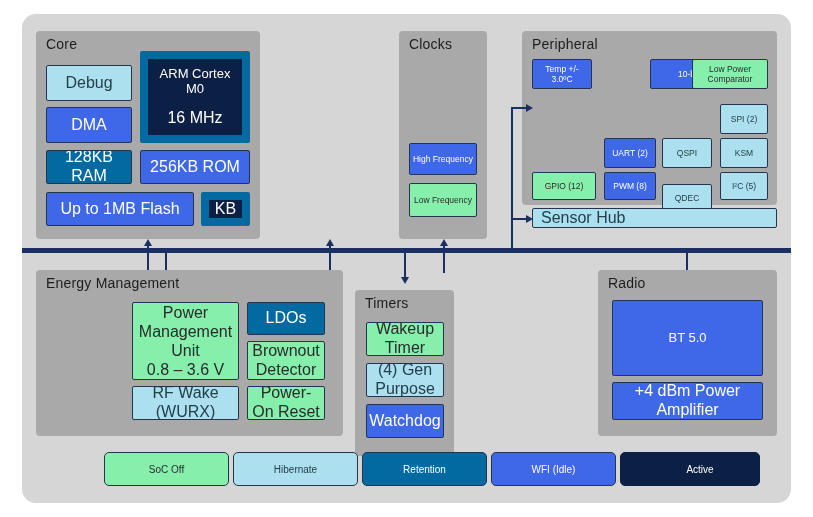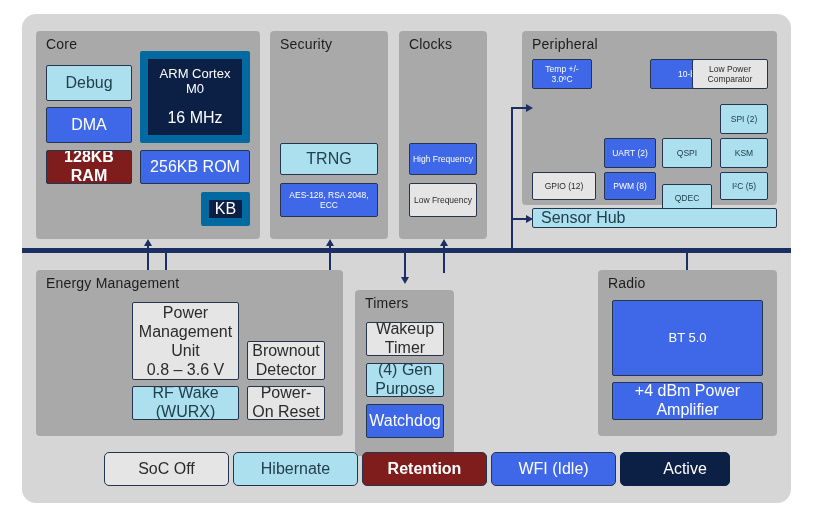--- a/index.html
+++ b/index.html
@@ -20,23 +20,23 @@
   
   .blk{
     position:absolute;box-sizing:border-box;display:flex;align-items:center;
     justify-content:center;text-align:center;border:1px solid #26354f;
     border-radius:2px;font-size:10px;line-height:1.18;padding:1px 2px;
     overflow:hidden;
   }
   .blk span{display:block;width:100%;}
 
   
-  .s-off      {background:#e5e5e5;color:#2b2b2b;}
+  .s-off      {background:#86efac;color:#2b2b2b;}
   .s-hibernate{background:#ade0ee;color:#22404c;}
-  .s-retention{background:#7f1d1d;color:#ffffff;font-weight:bold;}
+  .s-retention{background:#0369a1;color:#ffffff;}
   .s-wfi      {background:#3f68e8;color:#ffffff;}
   .s-active   {background:#0c1f44;color:#ffffff;border:8px solid #0369a1;}
 
   .big{font-size:13px;}
   .mid{font-size:16px;}
   .sm {font-size:8.5px;}
 
   .left-align{justify-content:flex-start;text-align:left;padding-left:8px;}
 
   
@@ -58,21 +58,21 @@
     position:absolute;right:0;top:0;width:0;height:0;
     border-top:4px solid transparent;border-bottom:4px solid transparent;
     border-left:7px solid #1b2f62;
   }
   .riser{position:absolute;width:2px;background:#1b2f62;}
 
   
   .legend-item{
     position:absolute;height:34px;box-sizing:border-box;display:flex;
     align-items:center;justify-content:center;border-radius:5px;
-    border:1px solid #26354f;font-size:16px;
+    border:1px solid #26354f;font-size:10px;
   }
 </style>
 </head>
 <body>
 
 <div id="chip">
 
   <div class="group" style="left:14px;top:17px;width:224px;height:208px;">
     <div class="group-title">Core</div>
 
@@ -82,31 +82,25 @@
 
     <div class="blk s-active" style="left:104px;top:20px;width:110px;height:92px;flex-direction:column;justify-content:space-around;">
       <span class="big">ARM Cortex M0</span>
       <span class="mid">16 MHz</span>
     </div>
 
     <div class="blk s-retention mid" style="left:10px;top:119px;width:86px;height:34px;">128KB RAM</div>
 
     <div class="blk s-wfi mid" style="left:104px;top:119px;width:110px;height:34px;">256KB ROM</div>
 
+    <div class="blk s-wfi mid" style="left:10px;top:161px;width:148px;height:34px;">Up to 1MB Flash</div>
 
     <div class="blk s-active mid" style="left:165px;top:161px;width:49px;height:34px;">4 KB OTP</div>
   </div>
 
-  <div class="group" style="left:248px;top:17px;width:118px;height:208px;">
-    <div class="group-title">Security</div>
-
-    <div class="blk s-hibernate mid" style="left:10px;top:112px;width:98px;height:32px;">TRNG</div>
-
-    <div class="blk s-wfi sm" style="left:10px;top:152px;width:98px;height:34px;">AES-128, RSA 2048, ECC</div>
-  </div>
 
   <div class="group" style="left:377px;top:17px;width:88px;height:208px;">
     <div class="group-title">Clocks</div>
 
     <div class="blk s-wfi sm" style="left:10px;top:112px;width:68px;height:32px;">High Frequency</div>
 
     <div class="blk s-off sm" style="left:10px;top:152px;width:68px;height:34px;">Low Frequency</div>
   </div>
 
   <div class="group" style="left:500px;top:17px;width:255px;height:174px;">
@@ -176,20 +170,21 @@
   </div>
 
   <div class="group" style="left:14px;top:256px;width:307px;height:166px;">
     <div class="group-title">Energy Management</div>
 
     <div class="blk s-off" style="left:96px;top:32px;width:107px;height:78px;flex-direction:column;justify-content:space-around;">
       <span class="mid">Power Management Unit</span>
       <span class="mid">0.8 – 3.6 V</span>
     </div>
 
+    <div class="blk s-retention mid" style="left:211px;top:32px;width:78px;height:33px;">LDOs</div>
 
     <div class="blk s-off mid" style="left:211px;top:71px;width:78px;height:39px;">Brownout Detector</div>
 
     <div class="blk s-hibernate mid" style="left:96px;top:116px;width:107px;height:34px;">RF Wake (WURX)</div>
 
     <div class="blk s-off mid" style="left:211px;top:116px;width:78px;height:34px;">Power-On Reset</div>
   </div>
 
   <div class="group" style="left:333px;top:256px;width:99px;height:166px;margin-top:20px;">
     <div class="group-title">Timers</div>
@@ -206,15 +201,15 @@
 
     <div class="blk s-wfi big" style="left:14px;top:30px;width:151px;height:76px;">BT 5.0</div>
 
     <div class="blk s-wfi mid" style="left:14px;top:112px;width:151px;height:38px;">+4 dBm Power Amplifier</div>
   </div>
 
   <div class="legend-item s-off" style="left:82px;top:438px;width:125px;">SoC Off</div>
   <div class="legend-item s-hibernate" style="left:211px;top:438px;width:125px;">Hibernate</div>
   <div class="legend-item s-retention" style="left:340px;top:438px;width:125px;">Retention</div>
   <div class="legend-item s-wfi" style="left:469px;top:438px;width:125px;">WFI (Idle)</div>
-  <div class="legend-item s-active" style="left:598px;top:438px;width:110px;border:1px solid #0c1f44;padding-left:20px;">Active</div>
+  <div class="legend-item s-active" style="left:598px;top:438px;width:140px;border:1px solid #0c1f44;padding-left:20px;">Active</div>
 
 </div>
 
 </body></html>

